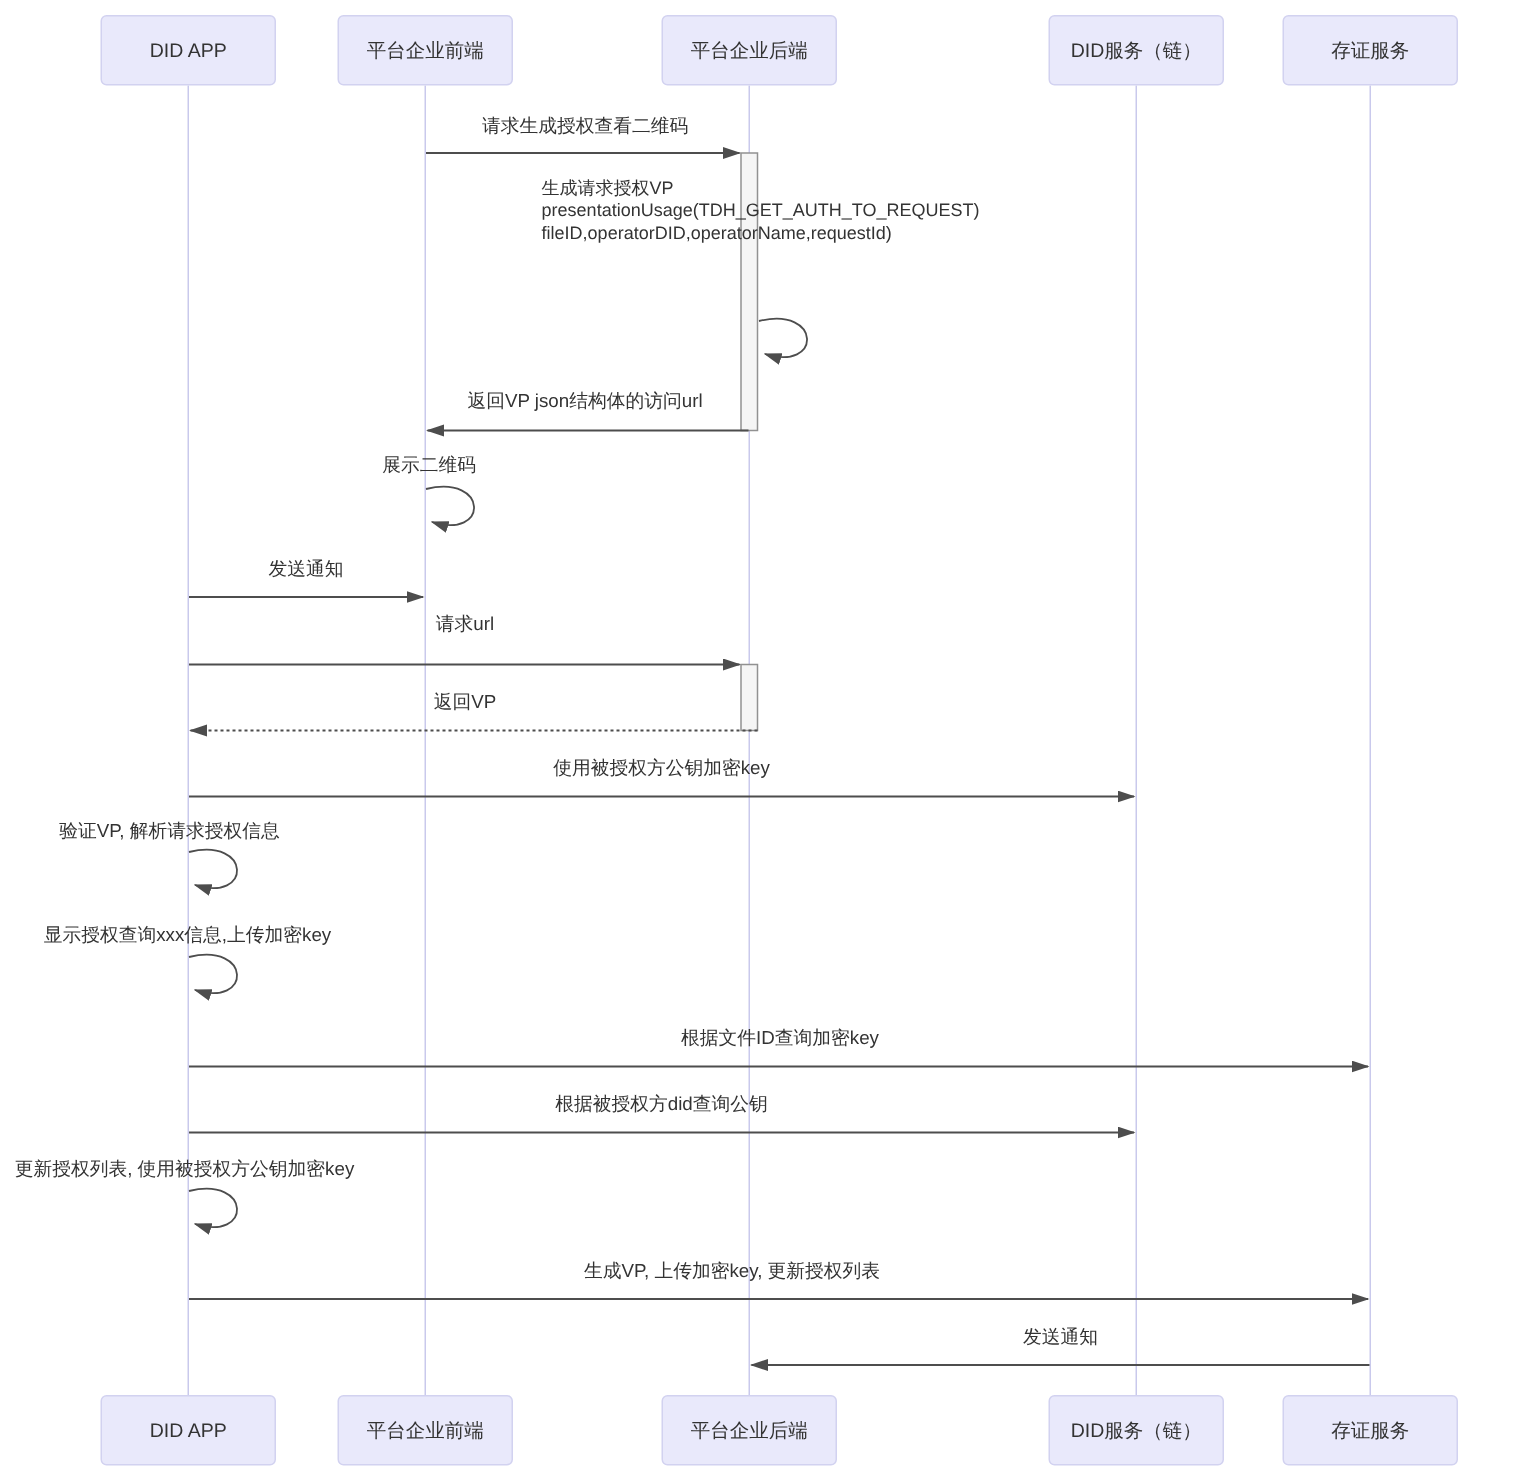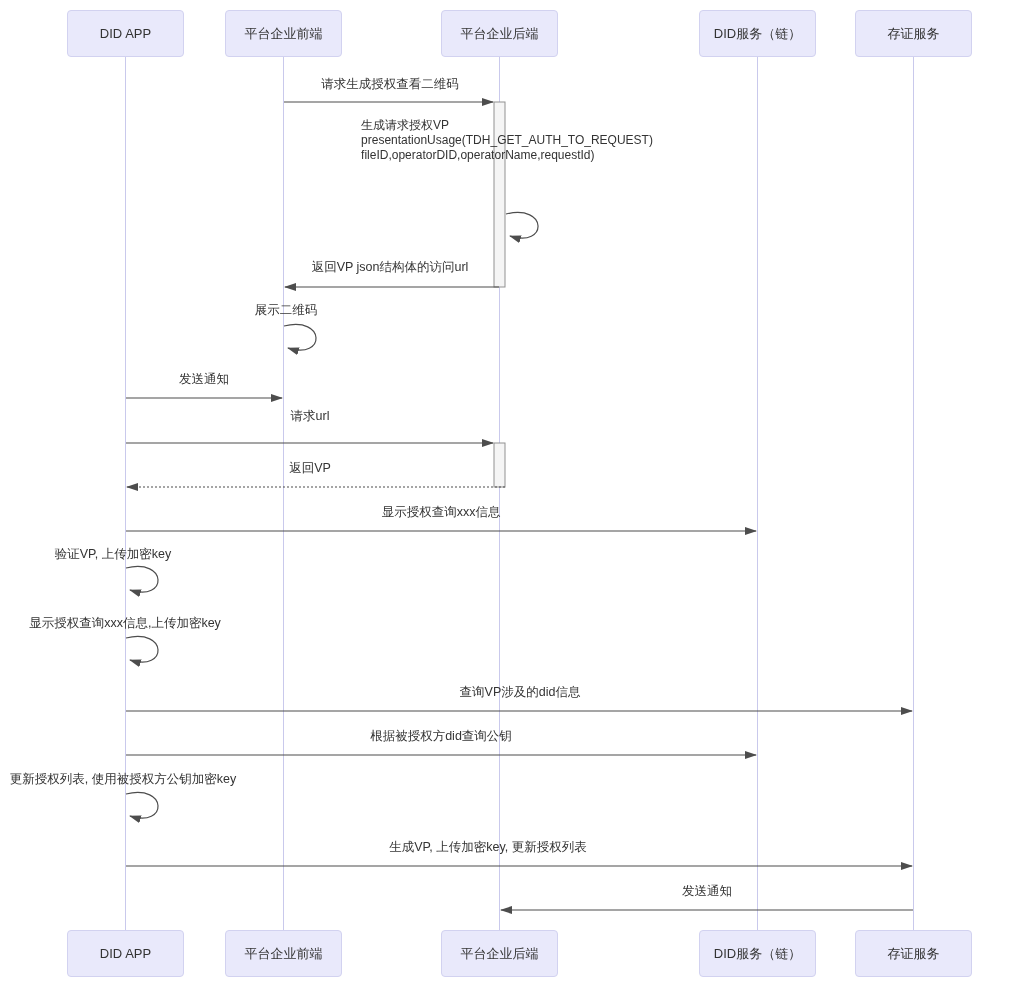--- a/index.html
+++ b/index.html
@@ -92,22 +92,22 @@
     <div>生成请求授权VP</div>
     <div>presentationUsage(TDH_GET_AUTH_TO_REQUEST)</div>
     <div>fileID,operatorDID,operatorName,requestId)</div>
   </div>
 
   <div class="msg-label" style="left:390px;top:259px">返回VP json结构体的访问url</div>
   <div class="msg-label" style="left:286px;top:302px">展示二维码</div>
   <div class="msg-label" style="left:204px;top:371px">发送通知</div>
   <div class="msg-label" style="left:310px;top:408px">请求url</div>
   <div class="msg-label" style="left:310px;top:460px">返回VP</div>
-  <div class="msg-label" style="left:441px;top:504px">显示授权查询xxx信息</div>
-  <div class="msg-label" style="left:113px;top:546px">验证VP, 上传加密key</div>
+  <div class="msg-label" style="left:441px;top:504px">使用被授权方公钥加密key</div>
+  <div class="msg-label" style="left:113px;top:546px">验证VP, 解析请求授权信息</div>
   <div class="msg-label" style="left:125px;top:615px">显示授权查询xxx信息,上传加密key</div>
-  <div class="msg-label" style="left:520px;top:684px">查询VP涉及的did信息</div>
+  <div class="msg-label" style="left:520px;top:684px">根据文件ID查询加密key</div>
   <div class="msg-label" style="left:441px;top:728px">根据被授权方did查询公钥</div>
   <div class="msg-label" style="left:123px;top:771px">更新授权列表, 使用被授权方公钥加密key</div>
   <div class="msg-label" style="left:488px;top:839px">生成VP, 上传加密key, 更新授权列表</div>
   <div class="msg-label" style="left:707px;top:883px">发送通知</div>
 
 </div>
 
 </body></html>

